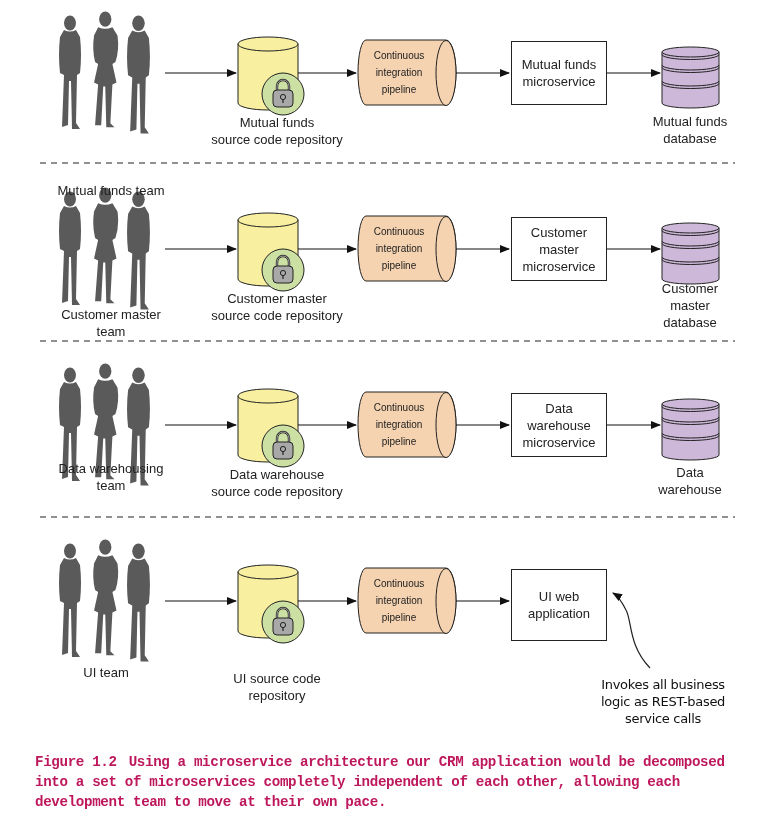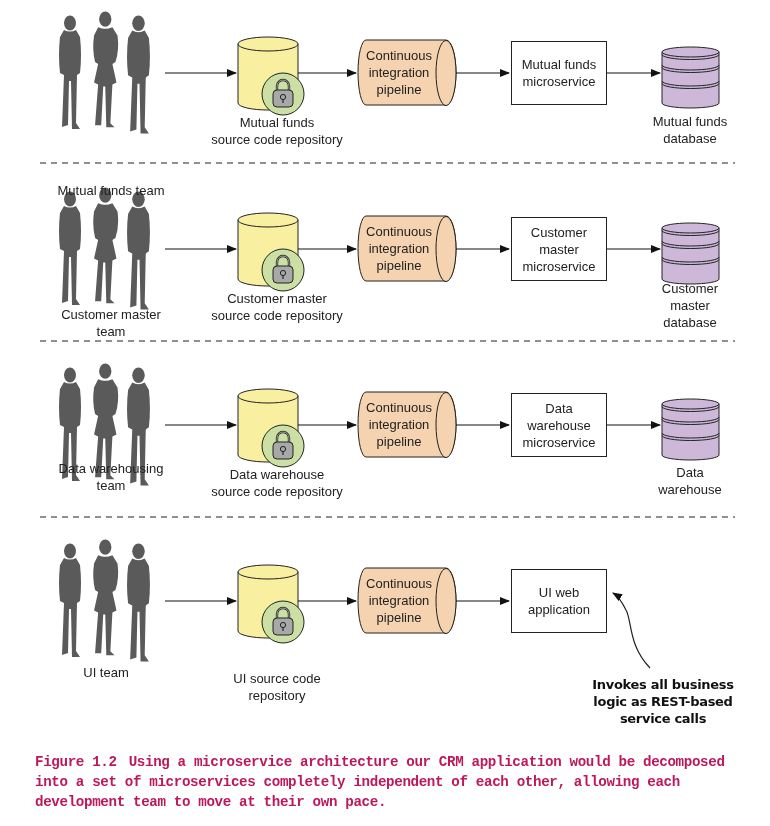--- a/index.html
+++ b/index.html
@@ -4,24 +4,24 @@
 <style>
   html, body { margin: 0; padding: 0; background: #ffffff; }
   body { width: 770px; height: 826px; position: relative; overflow: hidden;
          font-family: "Liberation Sans", sans-serif; color: #222; }
   #diagram { position: absolute; left: 0; top: 0; }
   .lbl { position: absolute; font-size: 13px; line-height: 17px; text-align: center;
          color: #222; white-space: pre-line; transform: translateX(-50%); }
   .box { position: absolute; border: 1.3px solid #222; background: #fff; box-sizing: border-box;
          display: flex; align-items: center; justify-content: center; text-align: center;
          font-size: 13px; line-height: 17px; white-space: pre-line; }
-  .pipe-text { position: absolute; font-size: 13px; line-height: 17px; text-align: center;
+  .pipe-text { position: absolute; font-size: 10px; line-height: 17px; text-align: center;
                white-space: pre-line; width: 80px; }
   .note { position: absolute; left: 588px; top: 676px; width: 150px; text-align: center;
-          font-family: "DejaVu Sans", sans-serif; font-weight: bold; font-size: 13px;
+          font-family: "DejaVu Sans", sans-serif; font-weight: normal; font-size: 13px;
           line-height: 17px; color: #111; white-space: pre-line; letter-spacing: -0.3px; }
   .caption { position: absolute; left: 35px; top: 752px; width: 705px;
              font-family: Liberation Mono, monospace; font-weight: bold; font-size: 14.2px;
              line-height: 20px; color: #be185d; letter-spacing: -0.35px; }
   .caption .fig { margin-right: 12px; }
 </style>
 </head>
 <body>
 
 <svg id="diagram" width="770" height="740" xmlns="http://www.w3.org/2000/svg">
@@ -220,21 +220,21 @@
 warehouse
 microservice</div>
     <div class="lbl" style="left: 690px; top: 464px;">Data
 warehouse</div>
     <div class="lbl" style="left: 106px; top: 664px;">UI team</div>
     <div class="lbl" style="left: 277px; top: 670px;">UI source code
 repository</div>
     <div class="pipe-text" style="left: 359px; top: 575px;">Continuous
 integration
 pipeline</div>
-    <div class="box" style="left: 511px; top: 569px; width: 96px; height: 64px;">UI web
+    <div class="box" style="left: 511px; top: 569px; width: 96px; height: 72px;">UI web
 application</div>
   </div>
 
 <div class="note">Invokes all business
 logic as REST-based
 service calls</div>
 
 <div class="caption">
   <span class="fig">Figure 1.2</span><span>Using a microservice architecture our CRM application would be decomposed into a set of microservices completely independent of each other, allowing each development team to move at their own pace.</span>
 </div>

